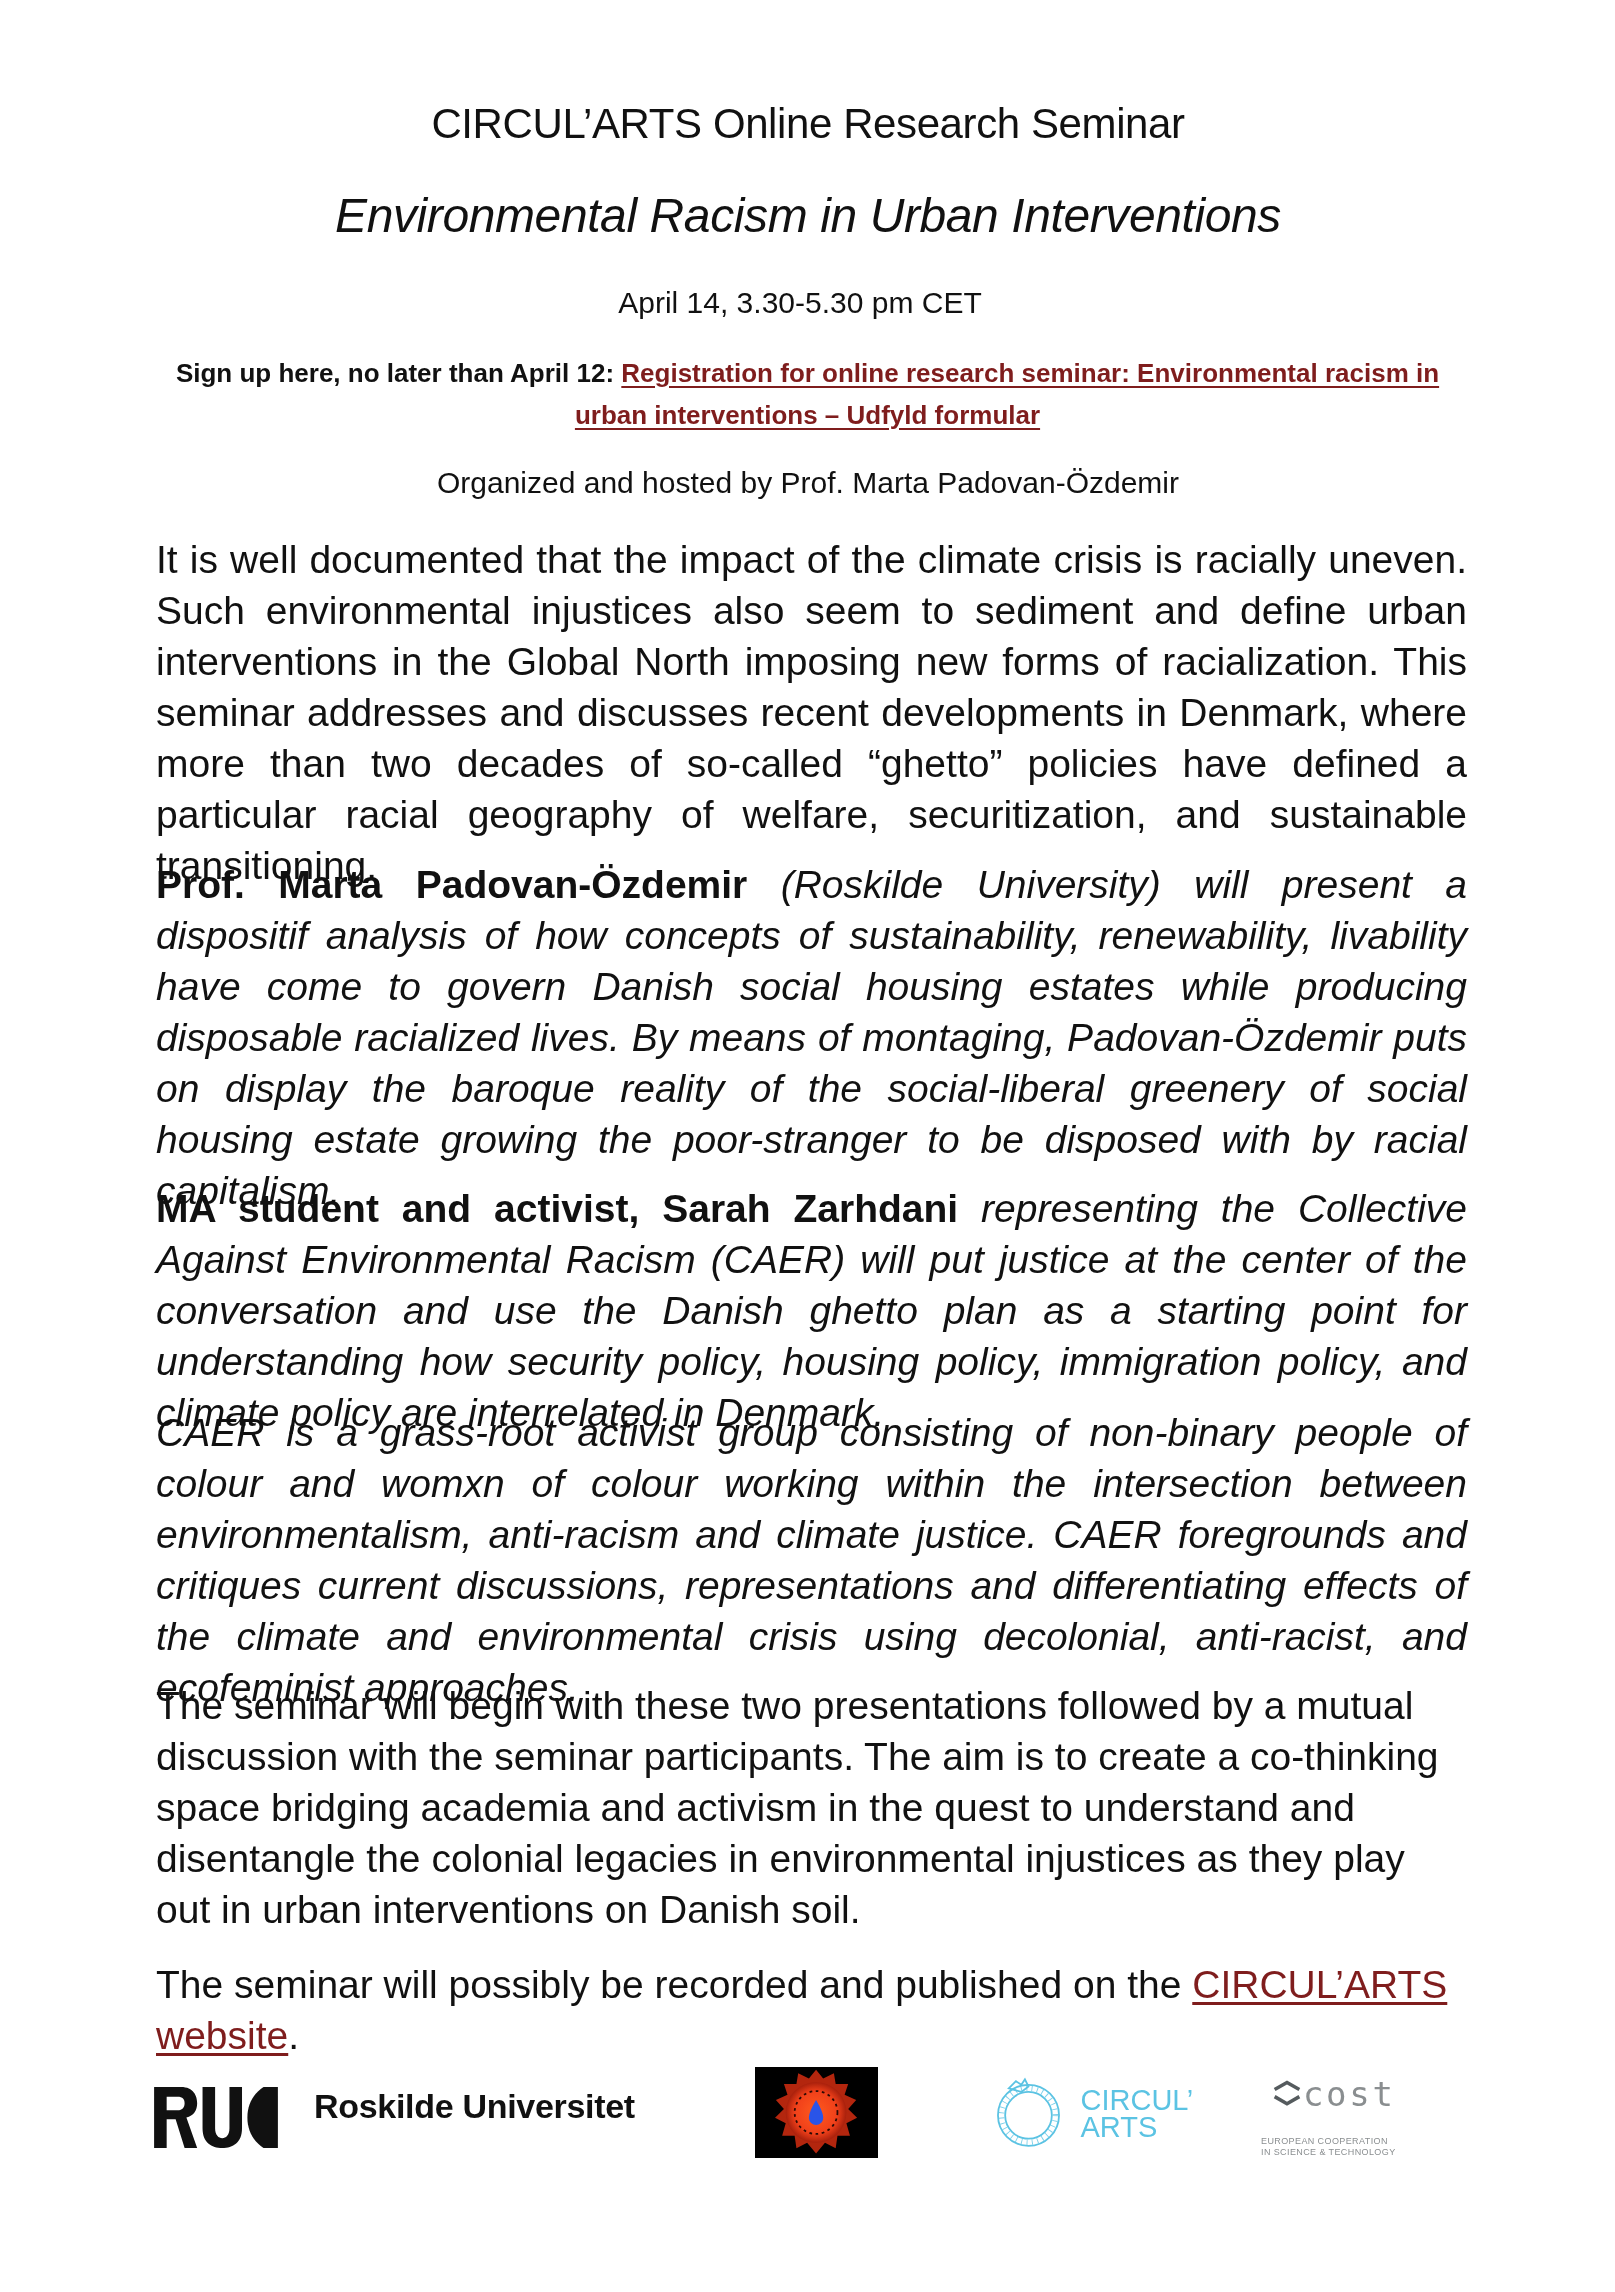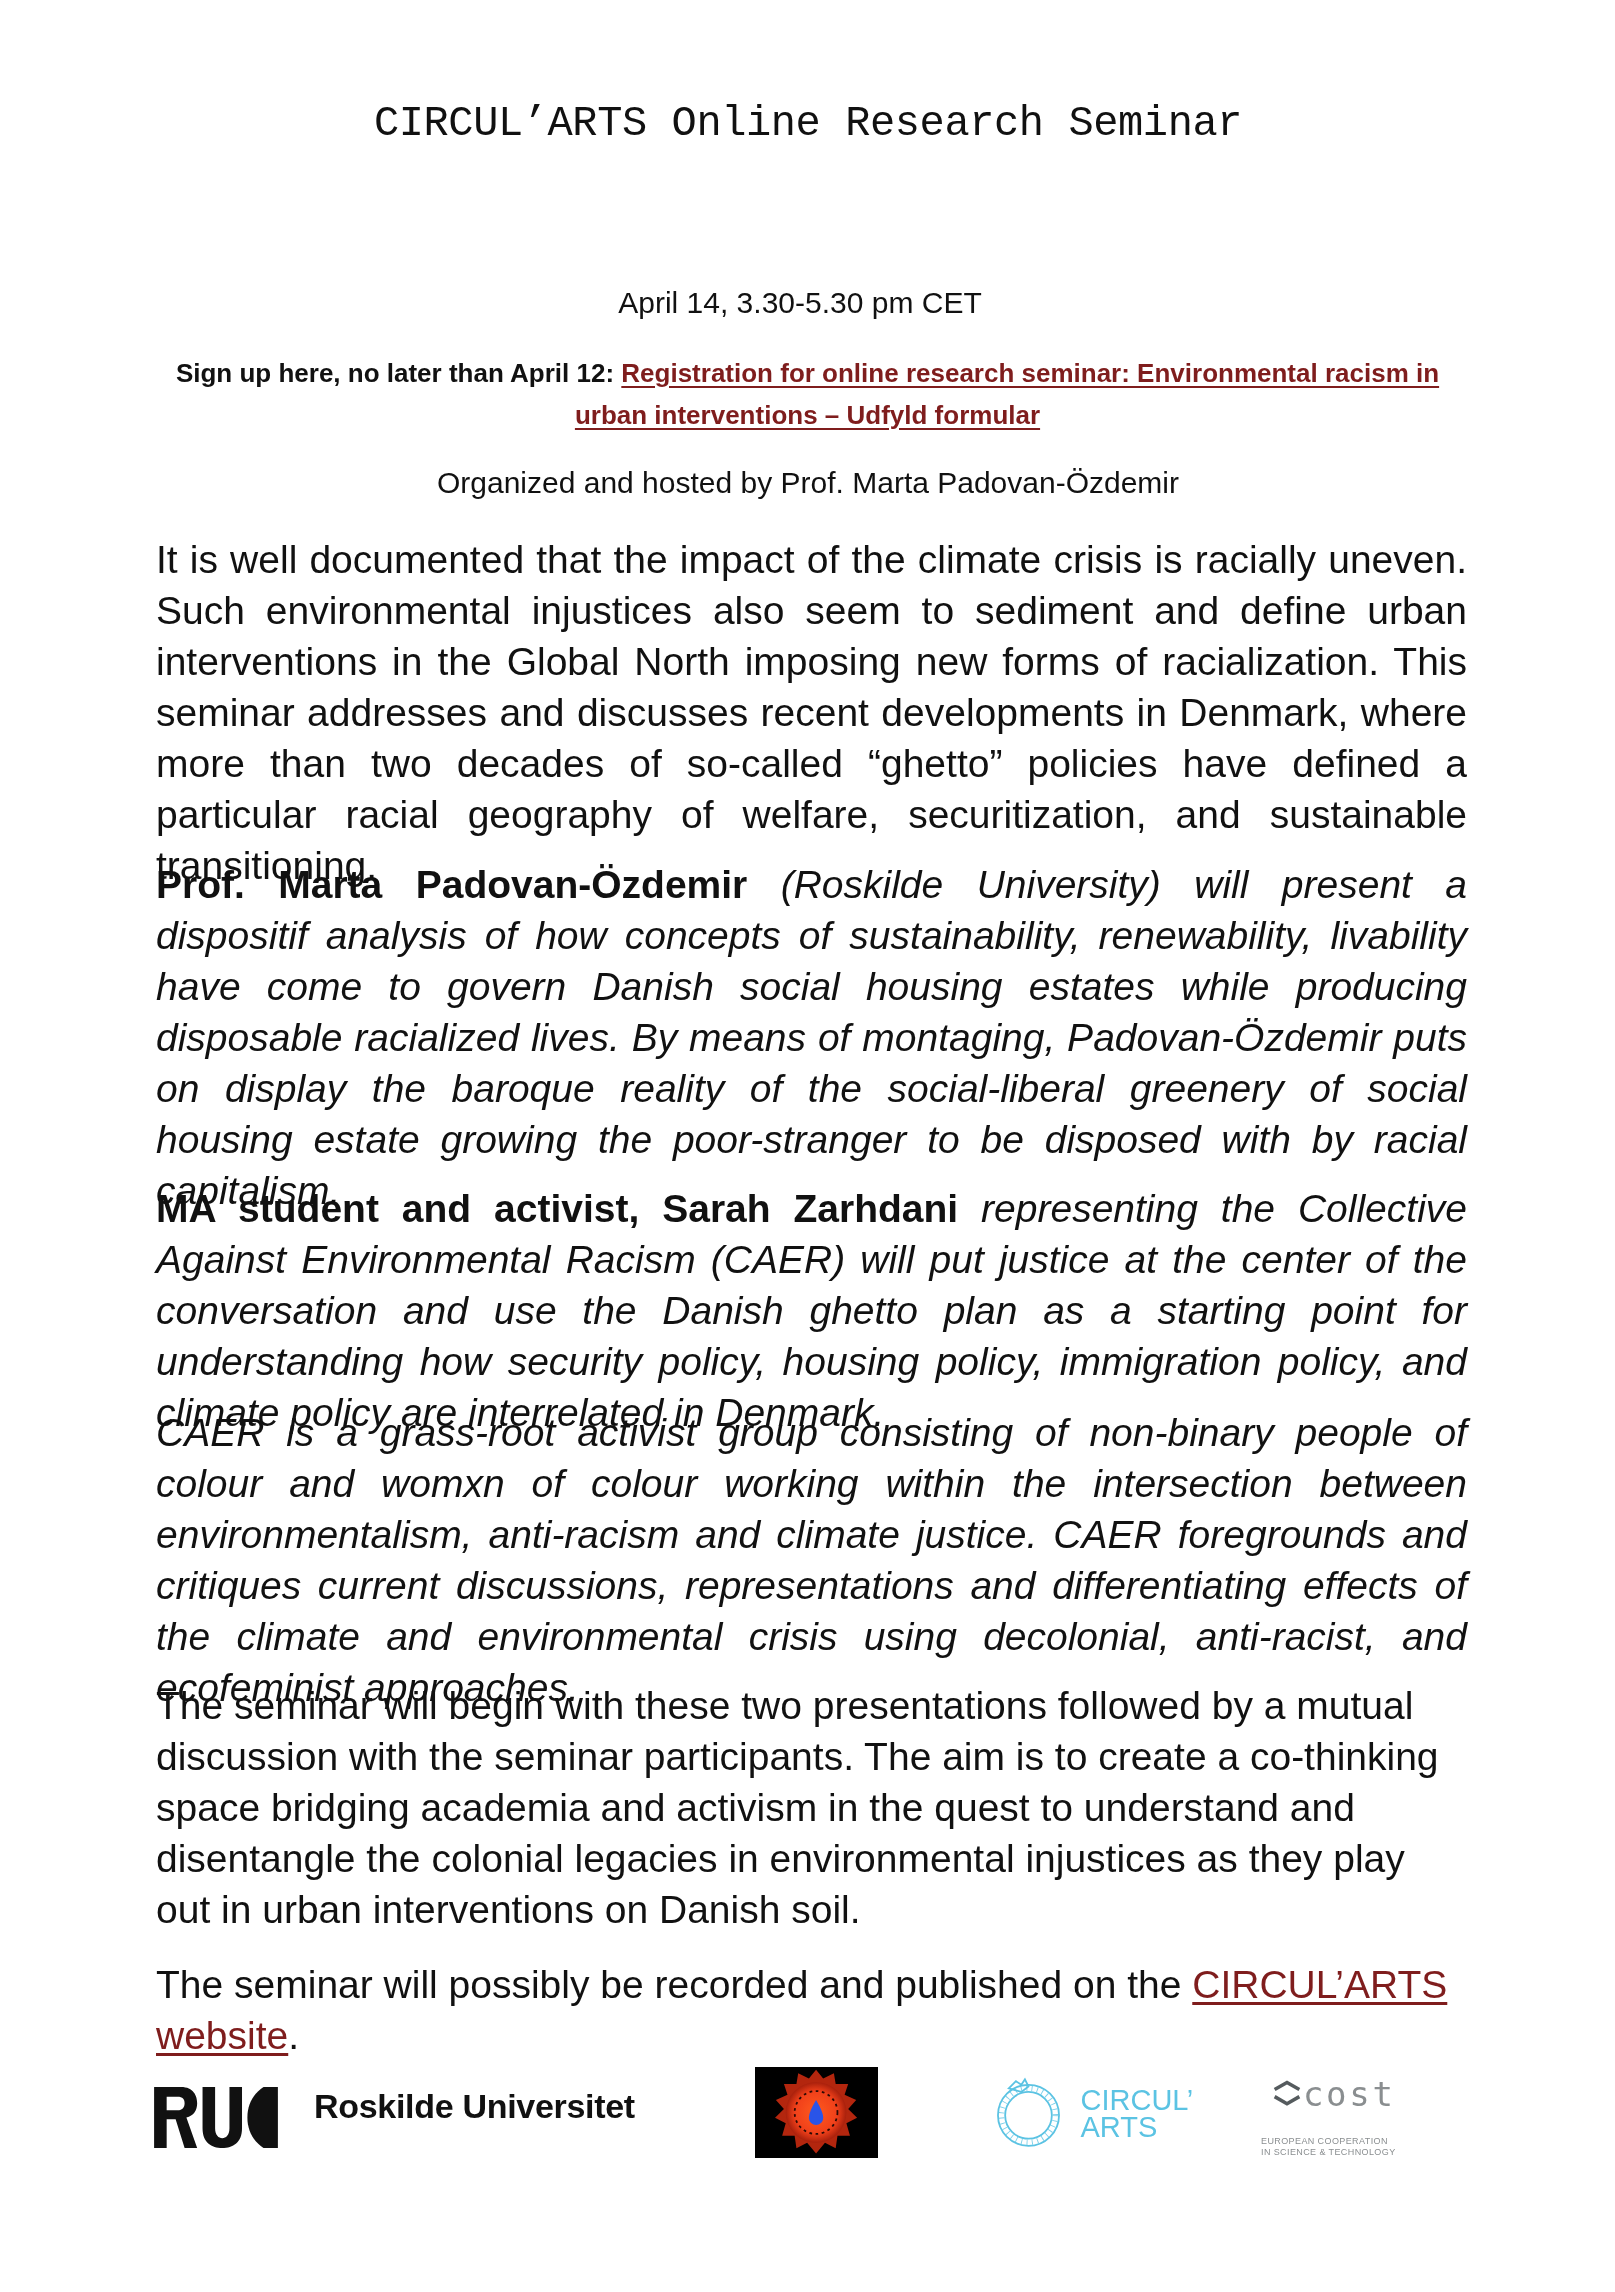--- a/index.html
+++ b/index.html
@@ -1,19 +1,19 @@
 <!DOCTYPE html>
 <html style="font-size:14.3px"><head>
 <meta charset="utf-8">
 <style>
   html, body { margin:0; padding:0; background:#ffffff; }
   body { width:1616px; height:2293px; position:relative; overflow:hidden; color:#111; font-family:"Liberation Sans", sans-serif; }
   .page { position:absolute; left:0; top:0; width:1616px; height:2293px; }
   .center { text-align:center; }
-  .h1 { position:absolute; left:0; width:1616px; top:97px; font-size:42px; line-height:54px; font-weight:normal; letter-spacing:-0.4px;font-family:Liberation Mono, monospace; }
+  .h1 { position:absolute; left:0; width:1616px; top:97px; font-size:42px; line-height:54px; font-weight:normal; letter-spacing:-0.4px; }
   .h2 { position:absolute; left:0; width:1616px; top:184px; font-size:48px; line-height:63px; font-style:italic; letter-spacing:-0.4px; }
   .date { position:absolute; left:0; width:1600px; top:283px; font-size:30px; line-height:39px; }
   .signup { position:absolute; left:170px; width:1275px; top:352px; font-size:26px; line-height:42px; font-weight:bold; }
   .signup a, .link { color:#7f1d1d; text-decoration:underline; text-underline-offset:3.6px; }
   .organized { position:absolute; left:0; width:1616px; top:462px; font-size:30px; line-height:41px; }
   .para { position:absolute; left:156px; width:1311px; font-size:39px; line-height:51px; text-align:justify; }
   .p1 { top:534px; }
   .p2 { top:859px; }
   .p3 { top:1183px; }
   .p4 { top:1407px; font-style:italic; }
@@ -32,20 +32,21 @@
   .cost-top { display:flex; align-items:center; }
   .cost-word { font-size:34px; letter-spacing:2.7px; color:#8a8e90; font-family:"DejaVu Sans Mono", monospace; line-height:36px; }
   .cost-sub { font-size:9px; color:#8a8e90; line-height:10.7px; text-align:left; letter-spacing:0.4px; }
 </style>
 </head>
 <body>
 
 <div class="page">
 
   <div class="h1 center">CIRCUL’ARTS Online Research Seminar</div>
+  <div class="h2 center">Environmental Racism in Urban Interventions</div>
   <div class="date center">April 14, 3.30-5.30 pm CET</div>
 
   <div class="signup center">
     <span>Sign up here, no later than April 12: </span><a href="#">Registration for online research seminar: Environmental racism in urban interventions – Udfyld formular</a>
   </div>
 
   <div class="organized center">Organized and hosted by Prof. Marta Padovan-Özdemir</div>
 
   <p class="para p1" style="margin:0">It is well documented that the impact of the climate crisis is racially uneven. Such environmental injustices also seem to sediment and define urban interventions in the Global North imposing new forms of racialization. This seminar addresses and discusses recent developments in Denmark, where more than two decades of so-called “ghetto” policies have defined a particular racial geography of welfare, securitization, and sustainable transitioning.</p>
 

